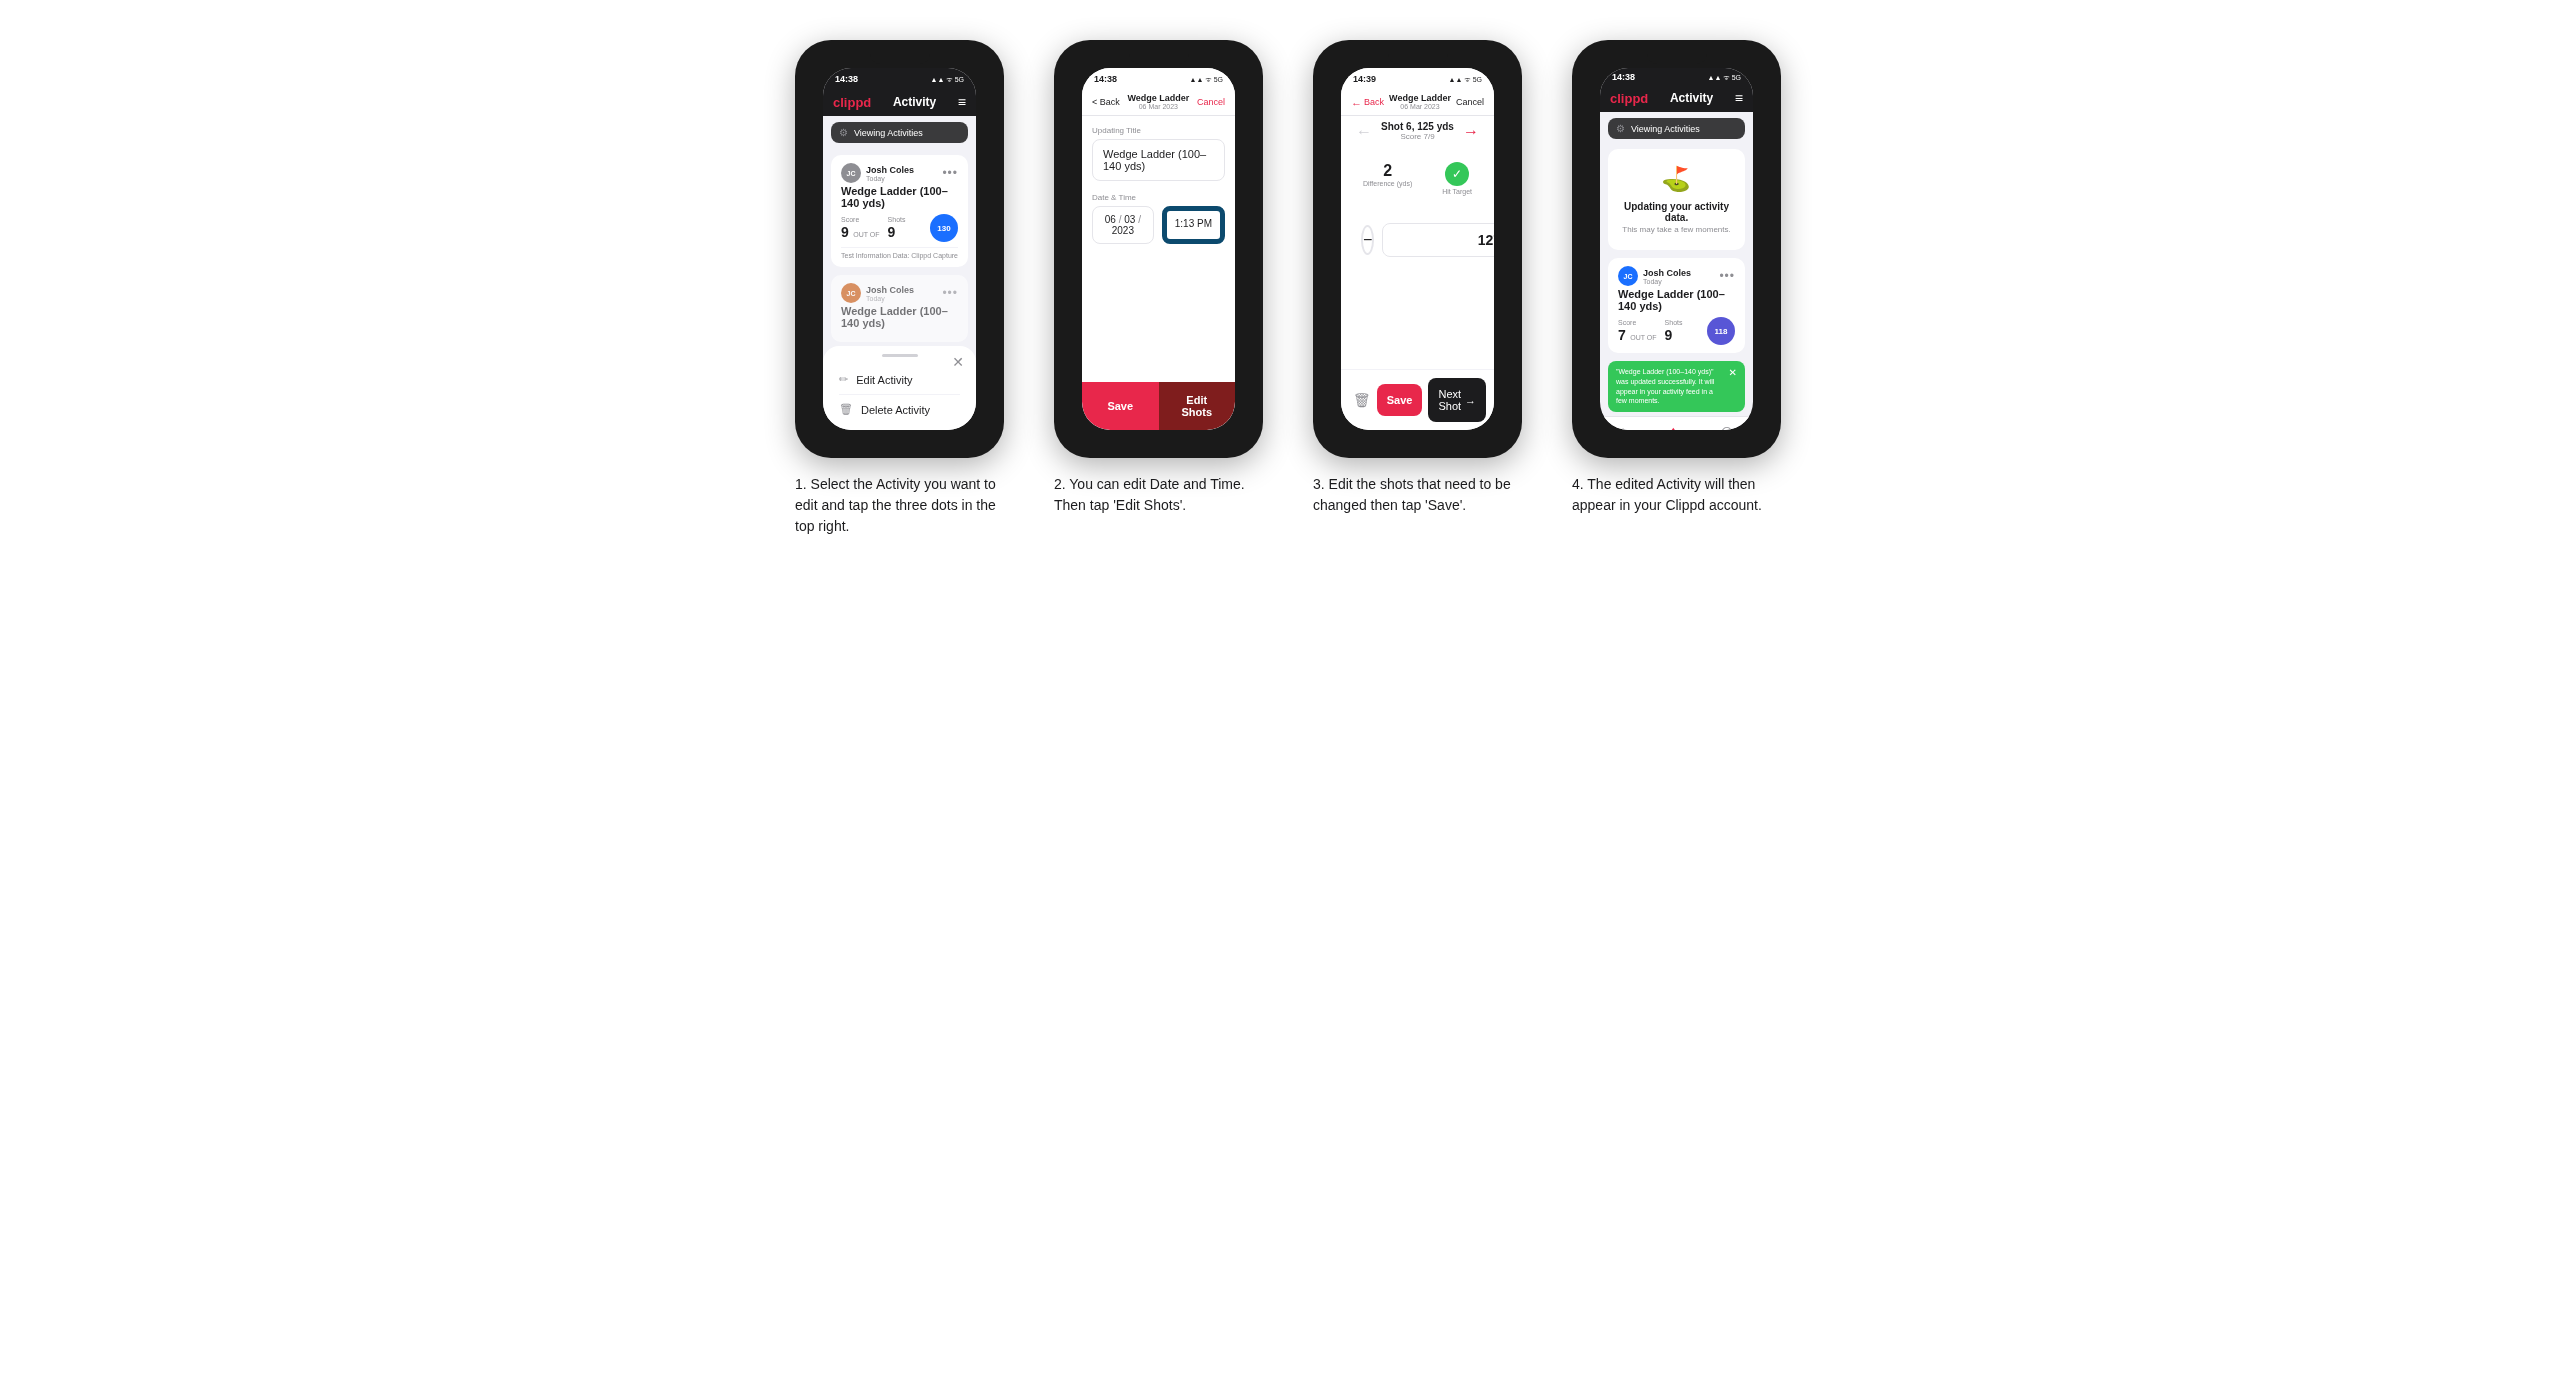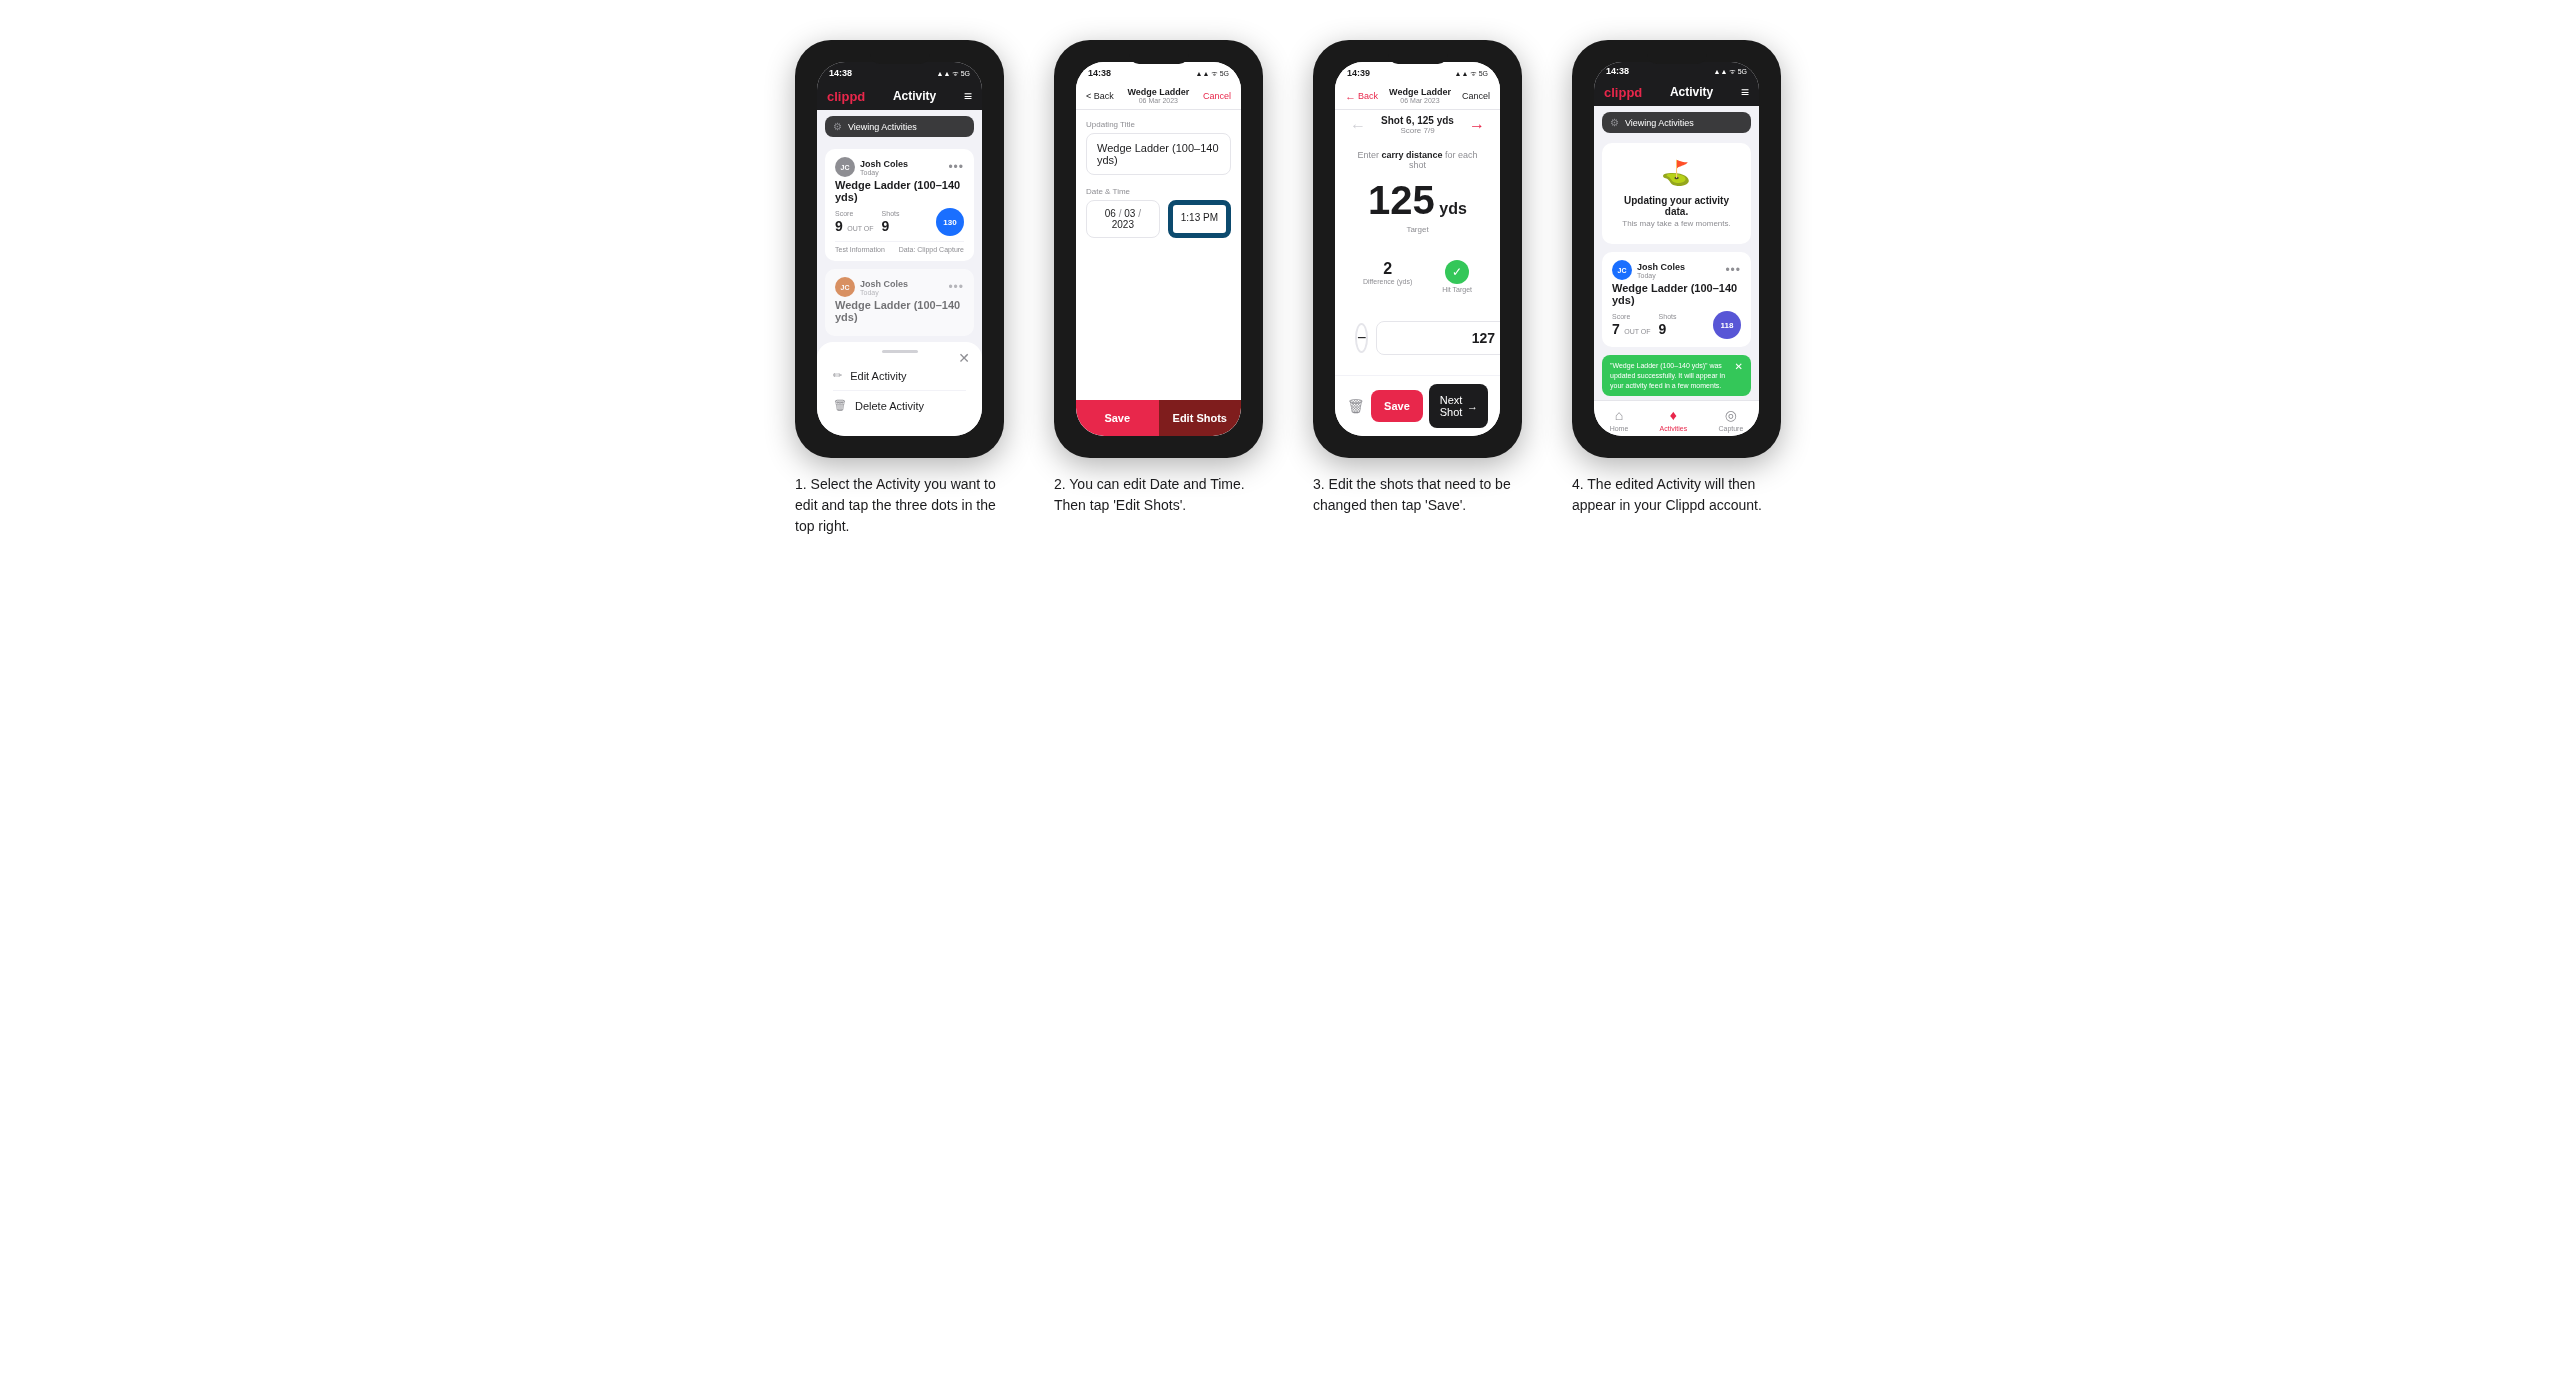--- a/index.html
+++ b/index.html
@@ -23,21 +23,21 @@
       display: flex;
       flex-direction: column;
       align-items: center;
       width: 229px;
     }
     .phone-frame {
       width: 209px;
       height: 418px;
       background: #1a1a1a;
       border-radius: 36px;
-      padding: 22px;
+      padding: 28px;
       position: relative;
       box-shadow: 0 8px 30px rgba(0,0,0,0.3);
     }
     .phone-screen {
       width: 100%;
       height: 100%;
       background: #f2f2f7;
       border-radius: 28px;
       overflow: hidden;
       display: flex;
@@ -582,28 +582,20 @@
 
         <div class="p3-nav-arrows">
           <span class="arrow-btn disabled">←</span>
           <div style="text-align:center;">
             <div style="font-size:10px; font-weight:700; color:#1c1c1e;">Shot 6, 125 yds</div>
             <div style="font-size:8px; color:#8e8e93;">Score 7/9</div>
           </div>
           <span class="arrow-btn">→</span>
         </div>
 
-        <div class="p3-distance-section">
-          <div class="carry-text">Enter <strong>carry distance</strong> for each shot</div>
-          <div>
-            <span class="distance-big">125</span>
-            <span class="distance-unit">yds</span>
-          </div>
-          <div class="target-label">Target</div>
-        </div>
 
         <div class="p3-stats-row">
           <div class="p3-stat">
             <div class="p3-stat-value">2</div>
             <div class="p3-stat-label">Difference (yds)</div>
           </div>
           <div class="p3-stat">
             <div class="hit-target-icon">✓</div>
             <div class="p3-stat-label">Hit Target</div>
           </div>

